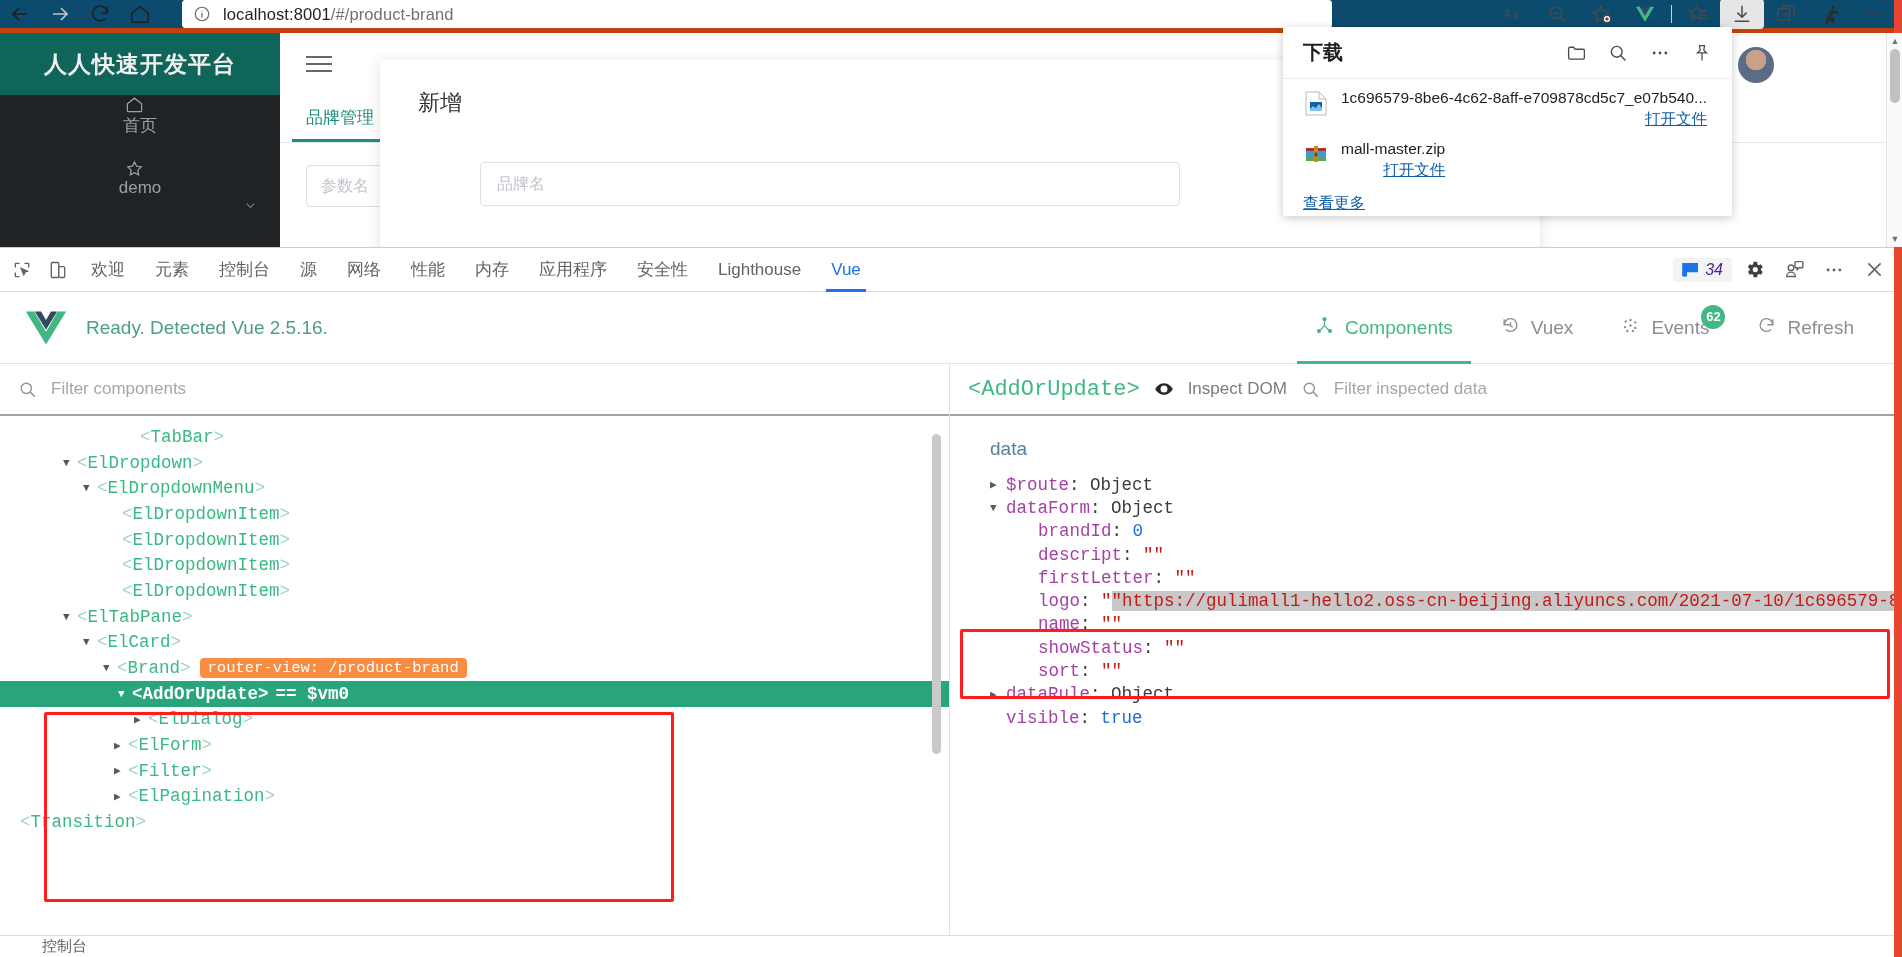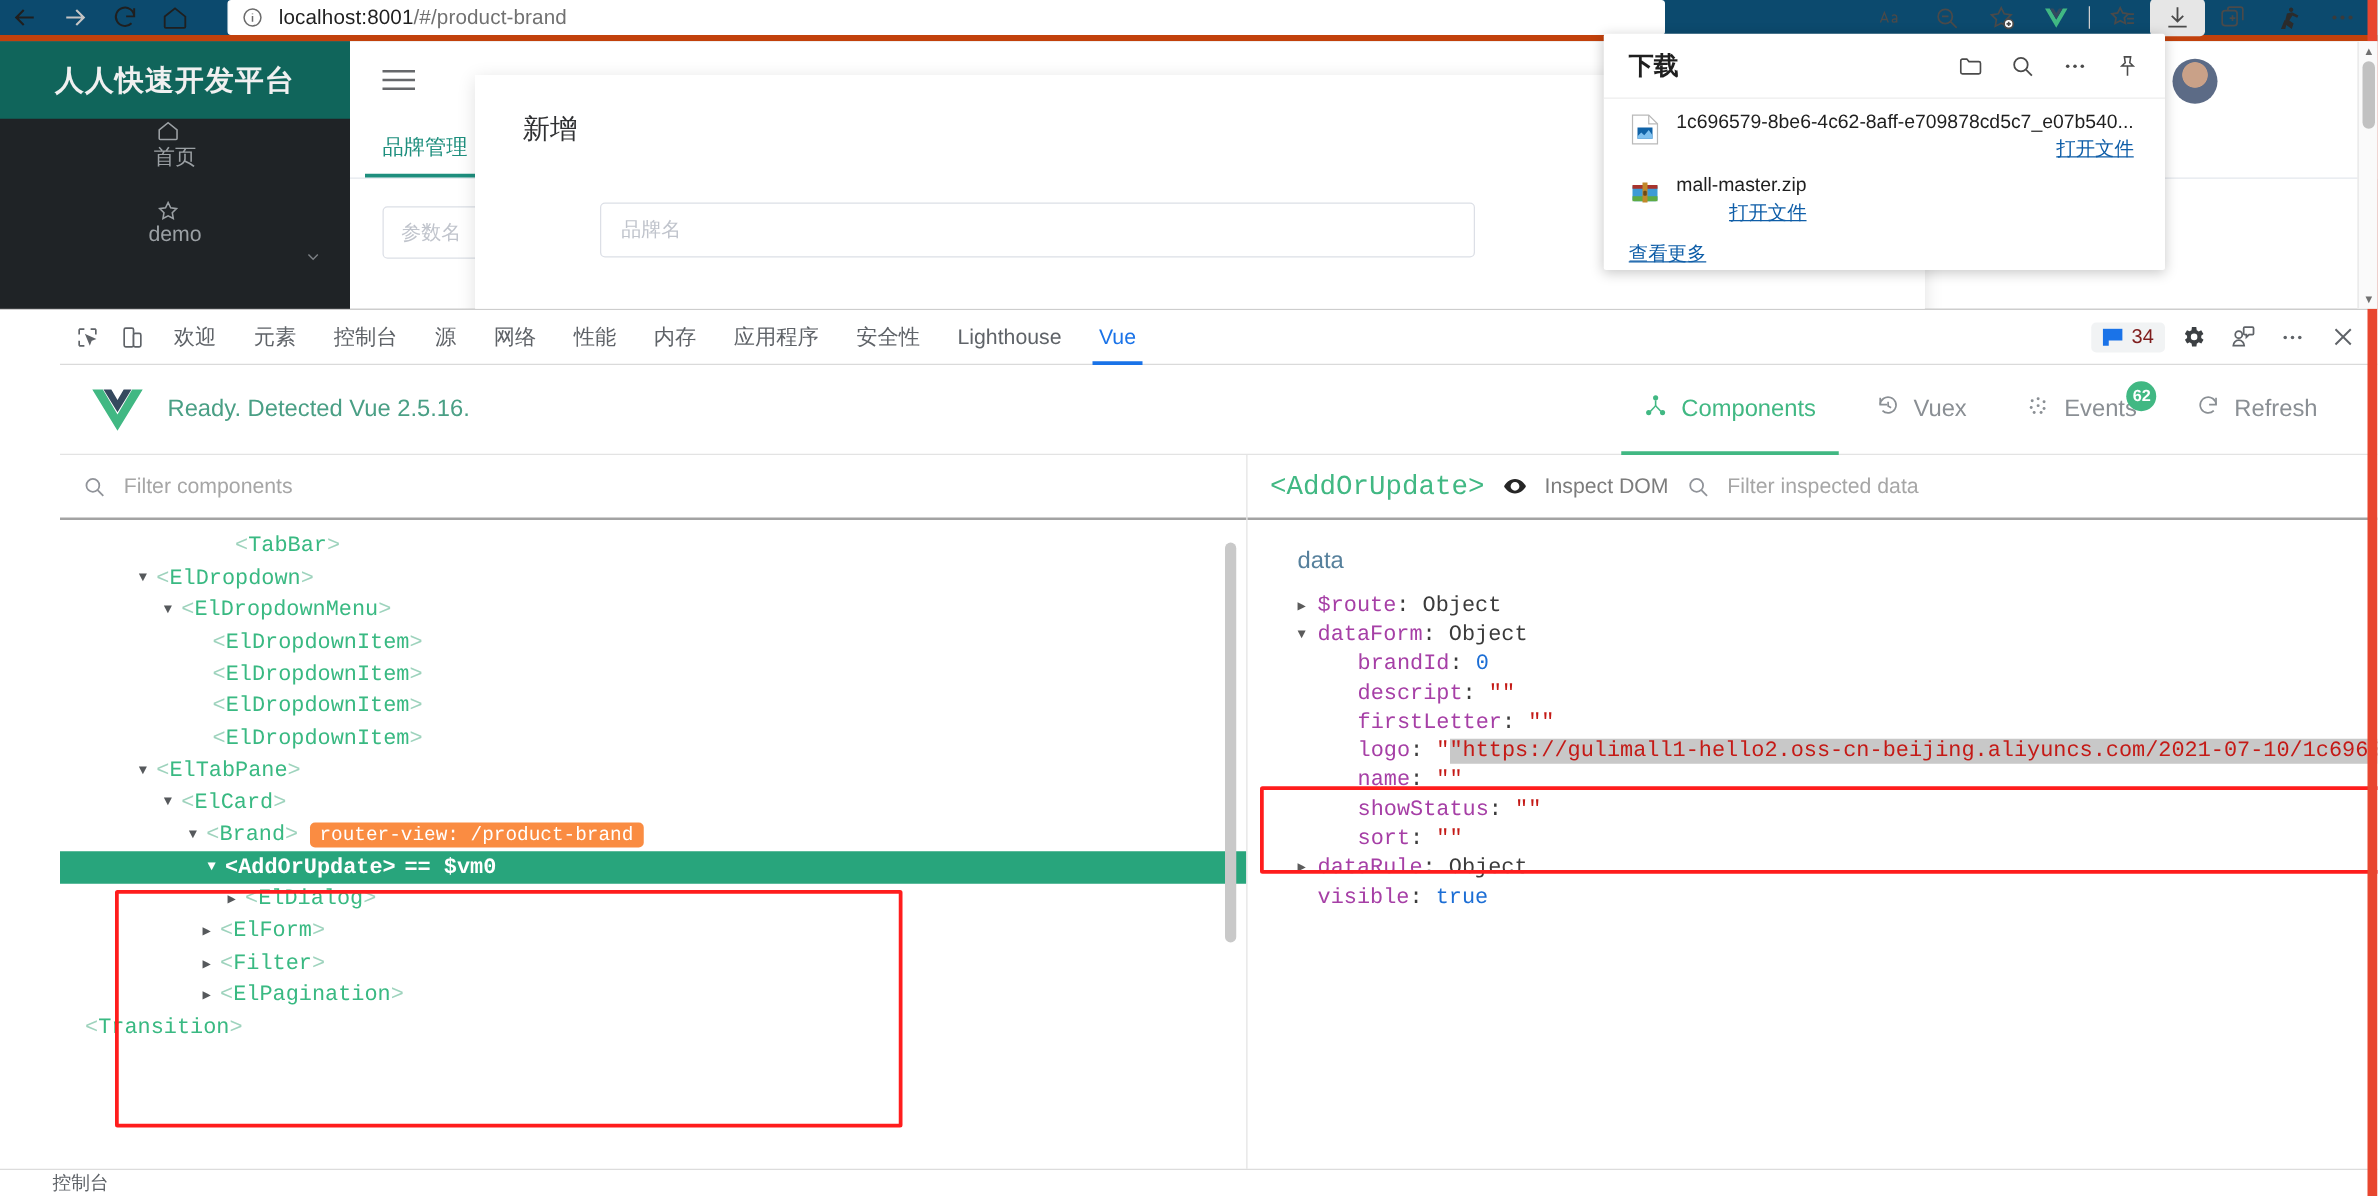--- a/index.html
+++ b/index.html
@@ -134,41 +134,41 @@
   .dl-ic { width: 28px; height: 28px; display:flex; align-items:center; justify-content:center; }
   .dl-item { display: flex; gap: 12px; padding: 10px 16px 0 20px; text-align: right; }
   .dl-ficon { width: 26px; height: 28px; flex: 0 0 26px; display:flex; align-items:center; justify-content:center;}
   .dl-fname { font-size: 15.5px; color: #1f1f1f; white-space: nowrap; overflow: hidden; max-width: 385px; }
   .dl-open { font-size: 15.5px; color: #0f5ea8; text-decoration: underline; margin-top: 2px; display:inline-block;}
   .dl-more { padding: 12px 0 0 20px; font-size: 15.5px; color: #0f5ea8; text-decoration: underline; display:inline-block;}
 
   
   .devtools {
     position: absolute; left: 0; top: 247px; width: 1902px; height: 710px;
-    background: #ffffff; border-top: 1px solid #cdcdcd; padding-left: 48px;
+    background: #ffffff; border-top: 1px solid #cdcdcd;
   }
   .dt-tabbar {
     height: 44px; display: flex; align-items: center; background: #ffffff;
     border-bottom: 1px solid #dadada; padding-left: 4px;
   }
   .dt-ico-btn { width: 36px; height: 36px; display:flex;align-items:center;justify-content:center;color:#5f6368;}
   .dt-tab {
     padding: 0 15px; height: 44px; display:flex; align-items:center;
     font-size: 17px; color: #5f6368; position: relative; white-space: nowrap;
   }
   .dt-tab.sel { color: #1a73e8; }
   .dt-tab.sel::after {
     content:''; position:absolute; left: 10px; right: 10px; bottom: 0; height: 3px; background:#1a73e8;
   }
   .dt-right { margin-left: auto; display:flex; align-items:center; gap: 4px; padding-right: 10px;}
   .issue-pill {
     display:flex; align-items:center; gap: 7px; padding: 3px 9px; border-radius: 4px; background:#f1f3f4;
   }
   .issue-flag { width:16px; height:14px; background:#1a73e8; clip-path: polygon(0 0,100% 0,100% 70%,30% 70%,30% 100%,0 100%); }
-  .issue-cnt { font-size:16px; color:#7f1d1d; }
+  .issue-cnt { font-size:16px; color:#4c1d95; font-style: italic;}
 
   
   .vue-head {
     height: 72px; display: flex; align-items: center; padding: 0 24px;
     border-bottom: 1px solid #e3e3e3; background:#fff;
   }
   .vue-logo { width: 44px; height: 38px; }
   .vue-ready { font-size: 19px; color: #4a9f85; margin-left: 18px; }
   .vue-actions { margin-left: auto; display:flex; align-items:center; }
   .vact {

